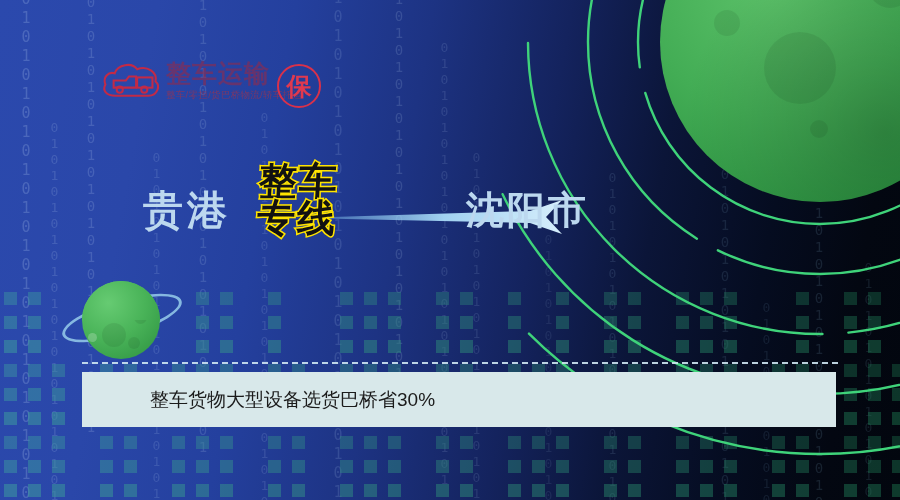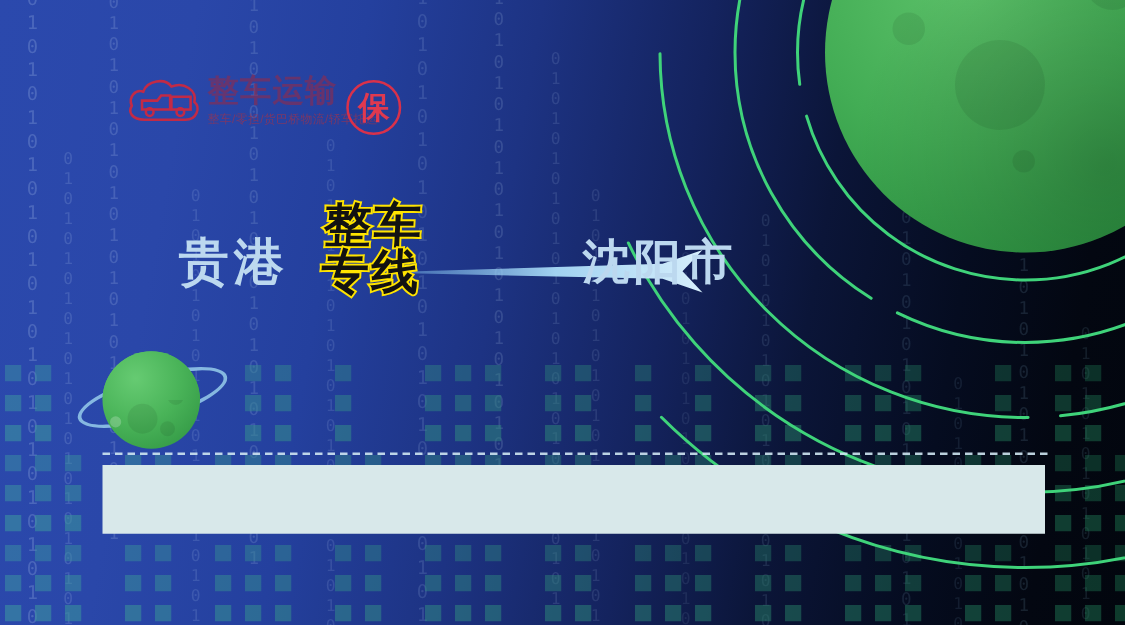--- a/index.html
+++ b/index.html
@@ -483,15 +483,16 @@
     <span>专线</span>
   </div>
 
   <div class="dest">
     <span class="l1">沈阳市</span>
   </div>
 
 
   <div class="dash"></div>
   <div class="infobar">
+    <div class="cell c2">整车货物大型设备选货巴桥省30%</div>
   </div>
 
 </div>
 
 </body></html>

